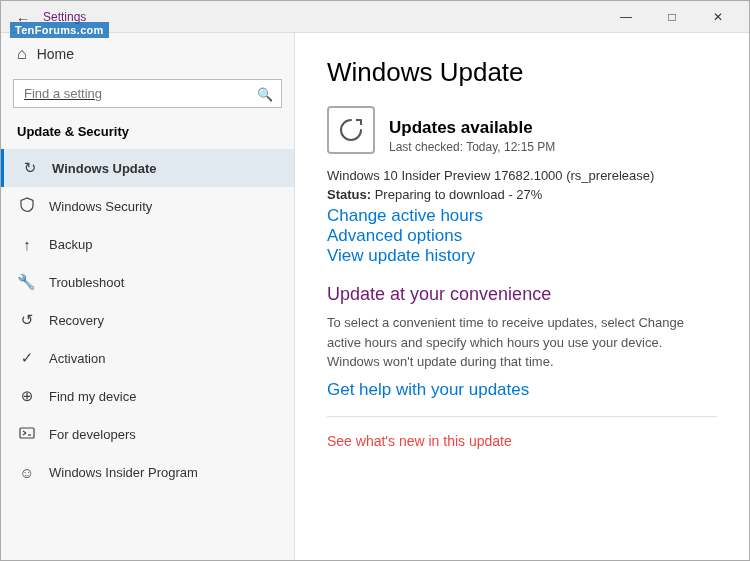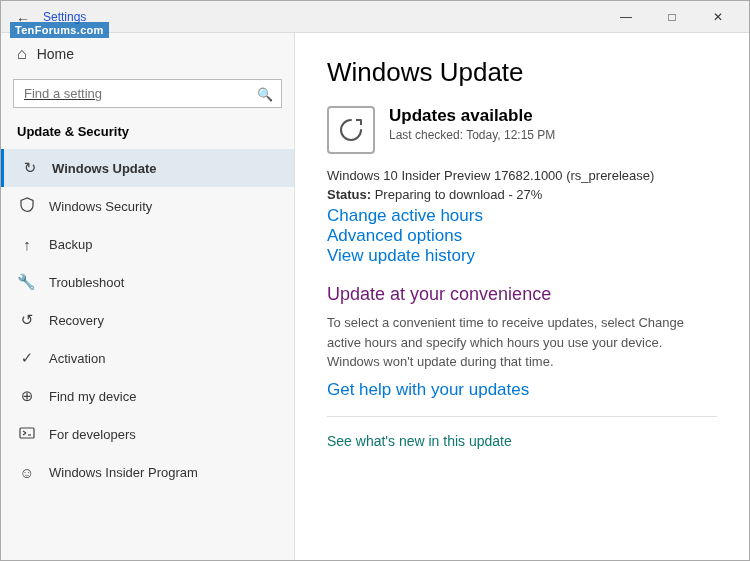--- a/index.html
+++ b/index.html
@@ -38,21 +38,21 @@
       display: flex;
       align-items: center;
       justify-content: center;
       cursor: pointer;
       color: #333;
       font-size: 14px;
     }
     .title-bar-title {
       flex: 1;
       font-size: 12px;
-      color: #1d4ed8;
+      color: #701a75;
       padding-left: 6px;
     }
     .title-bar-controls {
       display: flex;
       align-items: center;
       gap: 0;
     }
     .title-bar-btn {
       width: 46px;
       height: 32px;
@@ -156,21 +156,21 @@
     .main-scroll::-webkit-scrollbar-track { background: #f0f0f0; }
     .main-scroll::-webkit-scrollbar-thumb { background: #bbb; }
     .main-title {
       font-size: 26px;
       font-weight: 300;
       color: #000;
       margin-bottom: 18px;
     }
     .update-status-box {
       display: flex;
-      align-items: flex-start;
+      align-items: flex-end;
       gap: 14px;
       margin-bottom: 14px;
     }
     .update-icon {
       width: 48px;
       height: 48px;
       border: 2px solid #aaa;
       border-radius: 4px;
       display: flex;
       align-items: center;
@@ -220,21 +220,21 @@
       line-height: 1.5;
       margin-bottom: 8px;
     }
     .divider {
       height: 1px;
       background: #e0e0e0;
       margin: 16px 0;
     }
     .see-whats-new {
       font-size: 14px;
-      color: #0f766e;
+      color: #ef4444;
       font-weight: 400;
       margin-bottom: 6px;
     }
     
     .watermark {
       position: absolute;
       top: 22px;
       left: 10px;
       background: rgba(0,100,180,0.75);
       color: #fff;

